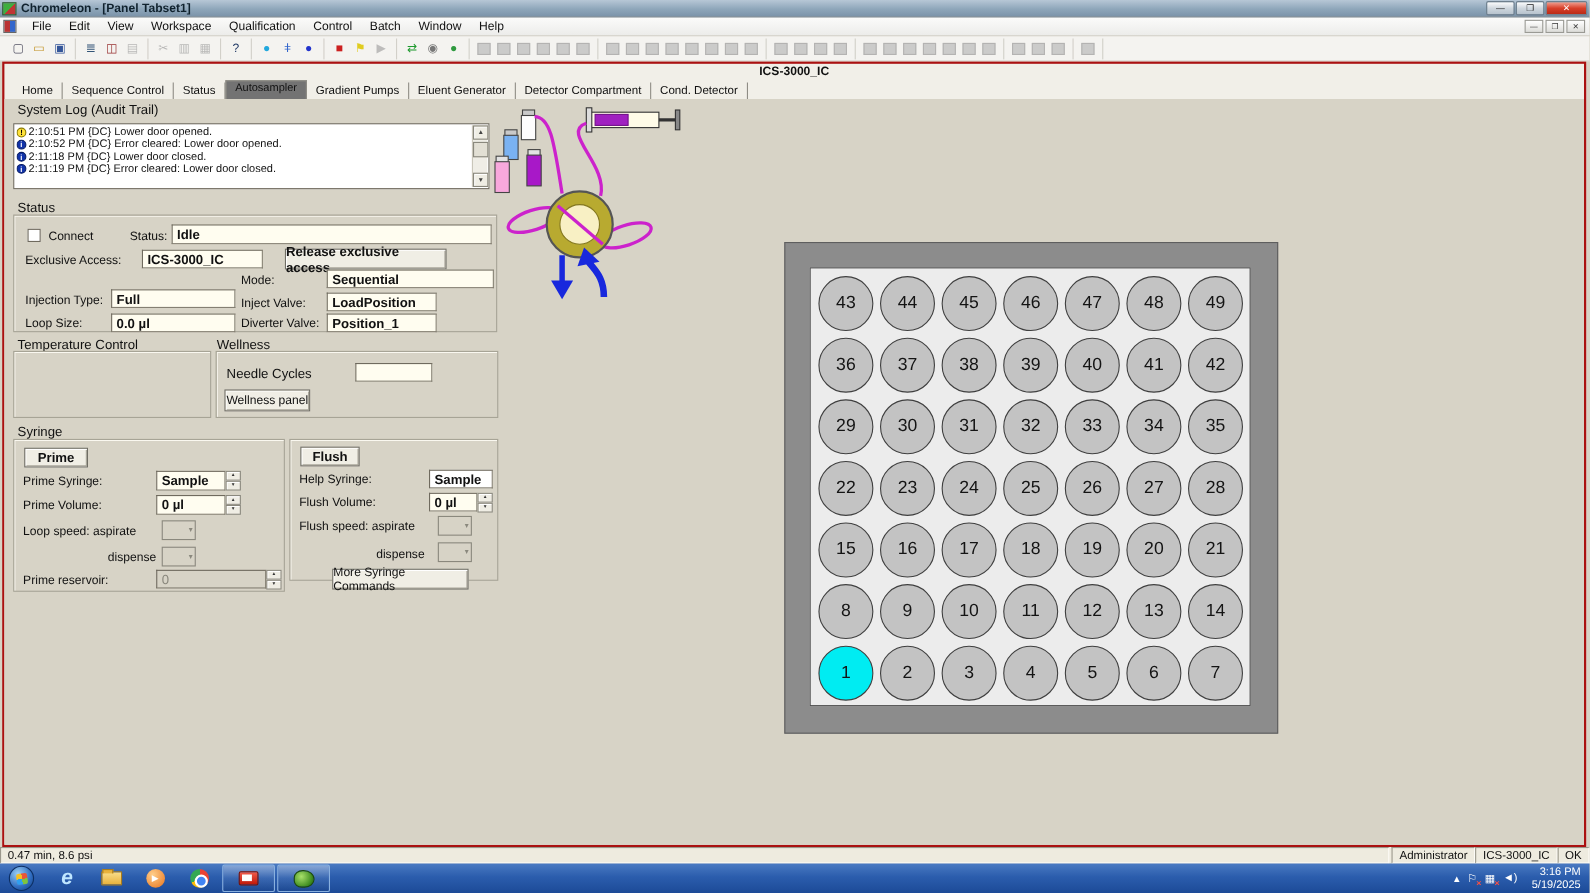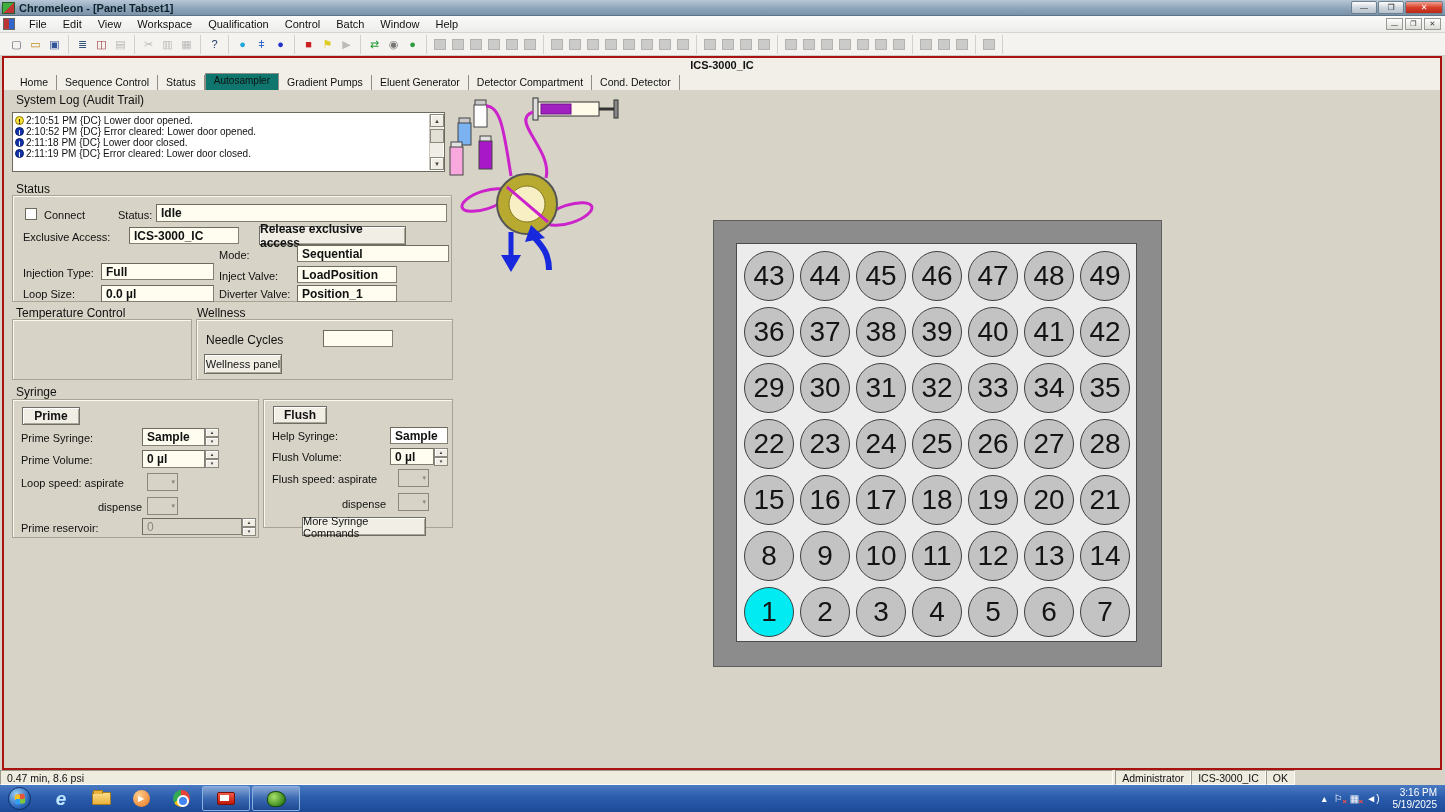--- a/index.html
+++ b/index.html
@@ -40,21 +40,21 @@
   .ic.blk { width:12px; height:11px; background:#b6b6b6; border:1px solid #929292; margin:0 3px; }
 
   
   .panel { position:absolute; left:2px; top:56px; right:3px; bottom:42px;
     border:2px solid #aa1111; background:#f1efe8; }
   .panel-content { position:absolute; inset:0; }
   .content-bg { position:absolute; left:0; right:0; top:32px; bottom:0; background:#d7d3c6; }
   .panel-title { position:absolute; top:1px; left:0; width:100%; text-align:center; font-weight:bold; }
   .tabs { position:absolute; top:16px; left:8px; display:flex; align-items:flex-end; height:16px; }
   .tab { padding:1px 8px 2px; font-size:10.5px; border-right:1px solid #8f8d85; white-space:nowrap; }
-  .tab.active { border:1px solid #8f8d85; border-bottom:none; background:#0f766e; font-size:10px; padding-bottom:4px; }
+  .tab.active { border:1px solid #8f8d85; border-bottom:none; background:#737373; font-size:10px; padding-bottom:4px; }
 
   .hd { position:absolute; font-size:12px; font-weight:normal; }
   .group { position:absolute; border:1px solid #a7a496; box-shadow:1px 1px 0 #faf8f0 inset; }
   .lbl { position:absolute; white-space:nowrap; }
   .field { position:absolute; background:#fffdf0; border:1px solid #847f72;
     border-top-color:#6f6a5e; border-left-color:#6f6a5e; padding:1px 4px; font-weight:bold; font-size:12px;
     overflow:hidden; white-space:nowrap; }
   .btn { position:absolute; background:#f0eee5; border:1px solid #6f6d64;
     box-shadow:inset 1px 1px 0 #ffffff, inset -1px -1px 0 #a9a69a;
     display:flex; align-items:center; justify-content:center; font-size:11px; }
@@ -81,25 +81,25 @@
   .varrow { position:absolute; left:0; width:14px; height:13px; background:#efede4; border:1px solid #8a887d;
     font-size:6px; text-align:center; line-height:12px; color:#444; box-shadow:inset 1px 1px 0 #fff; }
   .vthumb { position:absolute; left:0; width:14px; height:14px; background:#e2dfd4; border:1px solid #8a887d; }
 
   
   .tray { position:absolute; background:#8c8c8c; border:1px solid #5e5e5e; }
   .tray-inner { position:absolute; left:22px; top:22px; right:24px; bottom:24px;
     background:#ececec; border:1px solid #4c4c4c; padding:4px 0 0 4px; }
   .tray-grid { display:grid; grid-template-columns:repeat(7,56px); grid-auto-rows:56px; }
   .well { width:50px; height:50px; border-radius:50%; background:#c3c3c3; border:1px solid #3f3f3f;
-    display:flex; align-items:center; justify-content:center; font-size:28px; color:#141414;
+    display:flex; align-items:center; justify-content:center; font-size:16px; color:#141414;
     margin:3px; }
 
   
-  .statusbar { position:absolute; left:0; top:770px; width:1295px; height:15px;
+  .statusbar { position:absolute; left:0; top:770px; width:1445px; height:15px;
     background:#eeebdf; display:flex; align-items:stretch; font-size:10.5px; }
   .sb-cell { border:1px solid; border-color:#9b988c #fdfcf7 #fdfcf7 #9b988c; padding:0 6px;
     display:flex; align-items:center; white-space:nowrap; }
   .sb-left { flex:1; margin-right:2px; }
 
   
   .taskbar { position:absolute; left:0; top:785px; width:1445px; height:27px;
     background:linear-gradient(#4a7ac2,#2b5dad 45%,#1c4a97); display:flex; align-items:center; }
   .start-button { width:23px; height:23px; border-radius:50%; margin:0 10px 0 8px;
     background:radial-gradient(circle at 35% 30%,#9cd0f5,#2f6cc0 60%,#143d7e);

